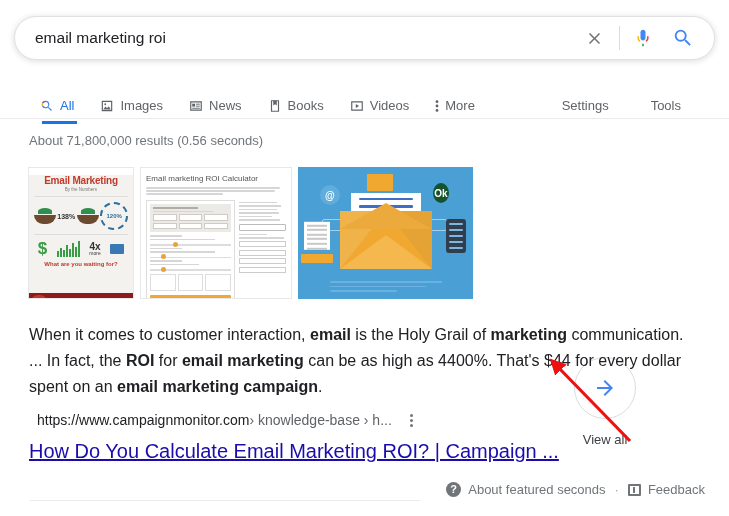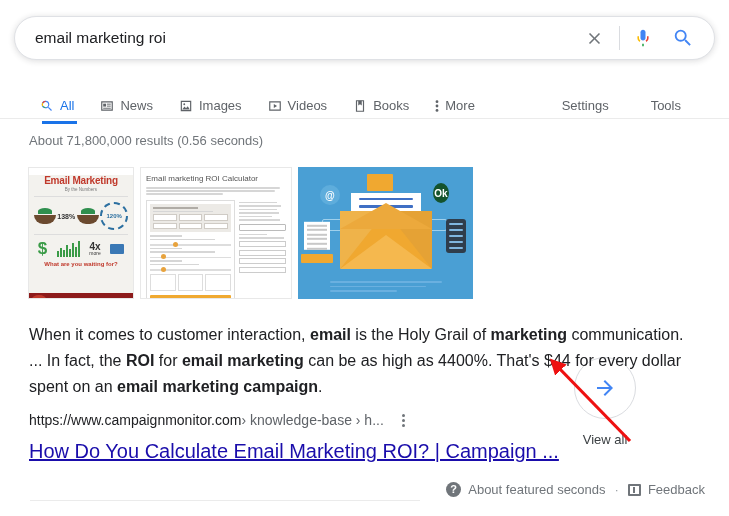--- a/index.html
+++ b/index.html
@@ -219,21 +219,21 @@
     width: 660px;
     font-size: 16px;
     line-height: 26px;
     color: #202124;
   }
   .snippet b { font-weight: bold; }
 
   
   .res-url {
     position: absolute;
-    left: 29px; top: 412px;
+    left: 37px; top: 412px;
     font-size: 14px;
     color: #202124;
     display: flex; align-items: center;
   }
   .res-url .crumb { color: #5f6368; }
   .res-dots {
     margin-left: 12px;
     width: 16px; height: 16px;
     display: flex; flex-direction: column; align-items: center; justify-content: center;
     gap: 2px;
@@ -331,52 +331,52 @@
           <path fill="#ea4335" d="M9.5 3a6.5 6.5 0 0 0-5.7 3.4l1.8 1a4.5 4.5 0 0 1 3.9-2.4z"></path>
           <path fill="#fbbc05" d="M3.8 6.4A6.5 6.5 0 0 0 3 9.5c0 1.1.28 2.2.8 3.1l1.8-1a4.5 4.5 0 0 1 0-4.2z"></path>
           <path fill="#34a853" d="M4.6 12.6A6.5 6.5 0 0 0 9.5 16v-2a4.5 4.5 0 0 1-3.1-1.4z"></path>
         </svg>
         <span>All</span>
         <span class="underline"></span>
       </div>
 
       <div class="nav-item">
         <svg width="14" height="14" viewBox="0 0 24 24">
+          <path fill="none" stroke="#5f6368" stroke-width="2" d="M4 4h16v16H4z"></path>
+          <circle cx="9" cy="9" r="1.6" fill="#5f6368"></circle>
+          <path fill="#5f6368" d="M5.5 18l4-5 2.5 3 3-3.5 3.5 5.5z"></path>
+        </svg>
+        <span>Images</span>
+      </div>
+
+      <div class="nav-item">
+        <svg width="14" height="14" viewBox="0 0 24 24">
           <path fill="none" stroke="#5f6368" stroke-width="2" d="M3 5h18v14H3z"></path>
           <rect x="5.5" y="8" width="5" height="5" fill="#5f6368"></rect>
           <rect x="12" y="8" width="6.5" height="1.6" fill="#5f6368"></rect>
           <rect x="12" y="11.4" width="6.5" height="1.6" fill="#5f6368"></rect>
           <rect x="5.5" y="15" width="13" height="1.6" fill="#5f6368"></rect>
         </svg>
         <span>News</span>
       </div>
 
       <div class="nav-item">
         <svg width="14" height="14" viewBox="0 0 24 24">
-          <path fill="none" stroke="#5f6368" stroke-width="2" d="M4 4h16v16H4z"></path>
-          <circle cx="9" cy="9" r="1.6" fill="#5f6368"></circle>
-          <path fill="#5f6368" d="M5.5 18l4-5 2.5 3 3-3.5 3.5 5.5z"></path>
+          <path fill="none" stroke="#5f6368" stroke-width="2" d="M6 3h12v18H6z"></path>
+          <path fill="#5f6368" d="M9 3h6v8l-3-2.2L9 11z"></path>
         </svg>
-        <span>Images</span>
+        <span>Books</span>
       </div>
 
       <div class="nav-item">
         <svg width="14" height="14" viewBox="0 0 24 24">
           <path fill="none" stroke="#5f6368" stroke-width="2" d="M3 5h18v14H3z"></path>
           <path fill="#5f6368" d="M10 8.5l5.5 3.5-5.5 3.5z"></path>
         </svg>
         <span>Videos</span>
-      </div>
-
-      <div class="nav-item">
-        <svg width="14" height="14" viewBox="0 0 24 24">
-          <path fill="none" stroke="#5f6368" stroke-width="2" d="M6 3h12v18H6z"></path>
-          <path fill="#5f6368" d="M9 3h6v8l-3-2.2L9 11z"></path>
-        </svg>
-        <span>Books</span>
       </div>
 
       <div class="nav-item">
         <svg width="4" height="14" viewBox="0 0 4 16">
           <circle cx="2" cy="3" r="1.6" fill="#5f6368"></circle>
           <circle cx="2" cy="8" r="1.6" fill="#5f6368"></circle>
           <circle cx="2" cy="13" r="1.6" fill="#5f6368"></circle>
         </svg>
         <span>More</span>
       </div>

